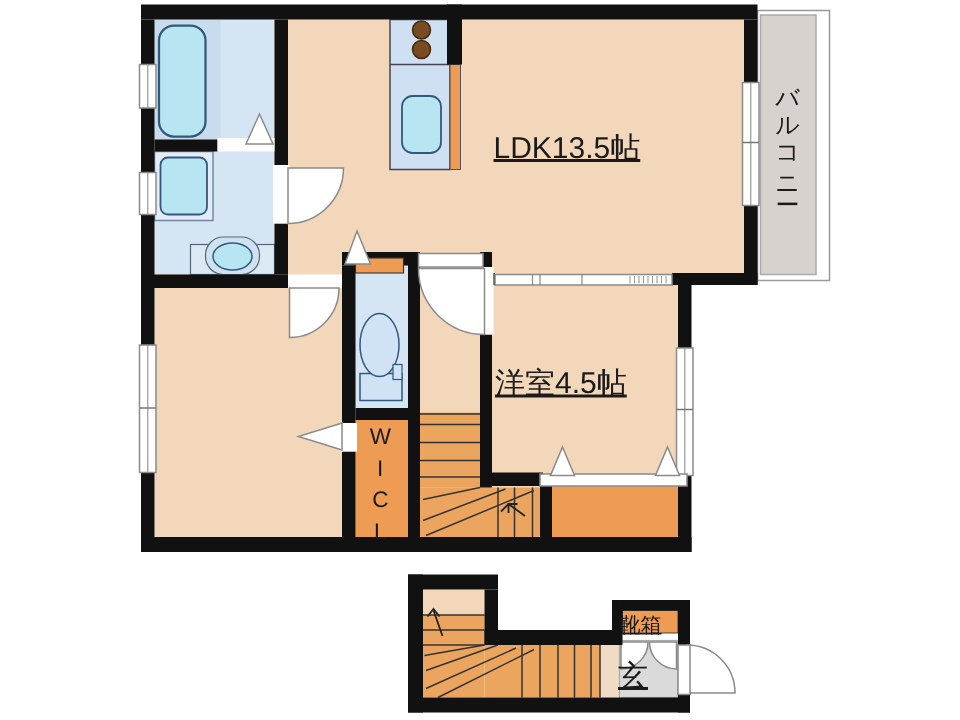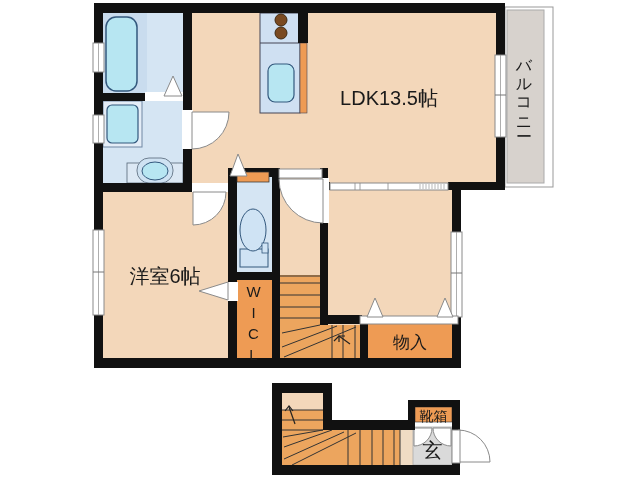--- a/index.html
+++ b/index.html
@@ -1,20 +1,20 @@
 <!DOCTYPE html>
 <html style="--wall: #111111; --room: #f3d7ba; --wet_area: #d5e5f3; --fixture: #b7e6f2; --stairs: #eca55e; --closet: #ee9b54; --balcony: #d7d2cd; --genkan: #dadada; --burner: #7a4a21;"><head>
 <meta charset="utf-8">
 <style>
   html,body{margin:0;padding:0;background:#fff;}
   #stage{position:relative;width:640px;height:480px;background:#ffffff;overflow:hidden;
          font-family:"Liberation Sans","DejaVu Sans",sans-serif;color:#1a1a1a;}
   #plan-svg{position:absolute;left:0;top:0;}
   .lbl{position:absolute;color:#1a1a1a;font-weight:500;white-space:nowrap;}
-  .lbl.center{text-align:center;}
+  .lbl.center{text-align:left;text-decoration:underline;}
   .vtext{writing-mode:vertical-rl;text-orientation:mixed;letter-spacing:2px;}
   .vtext-up{writing-mode:vertical-rl;text-orientation:upright;letter-spacing:4px;}
   
   .f-wall{fill:var(--wall,#111);}
   .f-room{fill:var(--room,#f3d7ba);}
   .f-wet{fill:var(--wet_area,#d5e5f3);}
   .f-fix{fill:var(--fixture,#b7e6f2);}
   .f-stairs{fill:var(--stairs,#eca55e);}
   .f-closet{fill:var(--closet,#ee9b54);}
   .f-balcony{fill:var(--balcony,#d7d2cd);}
@@ -259,18 +259,17 @@
 
     <g>
       <path d="M458,462 L458,430 A32,32 0 0 1 490,462 Z" class="door"></path>
       <rect x="452" y="430" width="8" height="33" class="door"></rect>
     </g>
   </g>
 </svg>
 
   <div class="lbl center" style="left:329px;top:85px;width:120px;font-size:20px;">LDK13.5帖</div>
   <div class="lbl vtext" style="left:513px;top:47px;font-size:16px;">バルコニー</div>
-  <div class="lbl center" style="left:105px;top:263px;width:120px;font-size:20px;">洋室6帖</div>
-  <div class="lbl center" style="left:370px;top:331px;width:80px;font-size:17px;">物入</div>
+  <div class="lbl center" style="left:330px;top:242px;width:122px;font-size:20px;">洋室4.5帖</div>
   <div class="lbl vtext-up" style="left:245px;top:283px;font-size:15px;">WICL</div>
   <div class="lbl center" style="left:412px;top:437px;width:41px;font-size:20px;">玄</div>
   <div class="lbl center" style="left:413px;top:408px;width:41px;font-size:14px;">靴箱</div>
 </div>
 
 </body></html>

